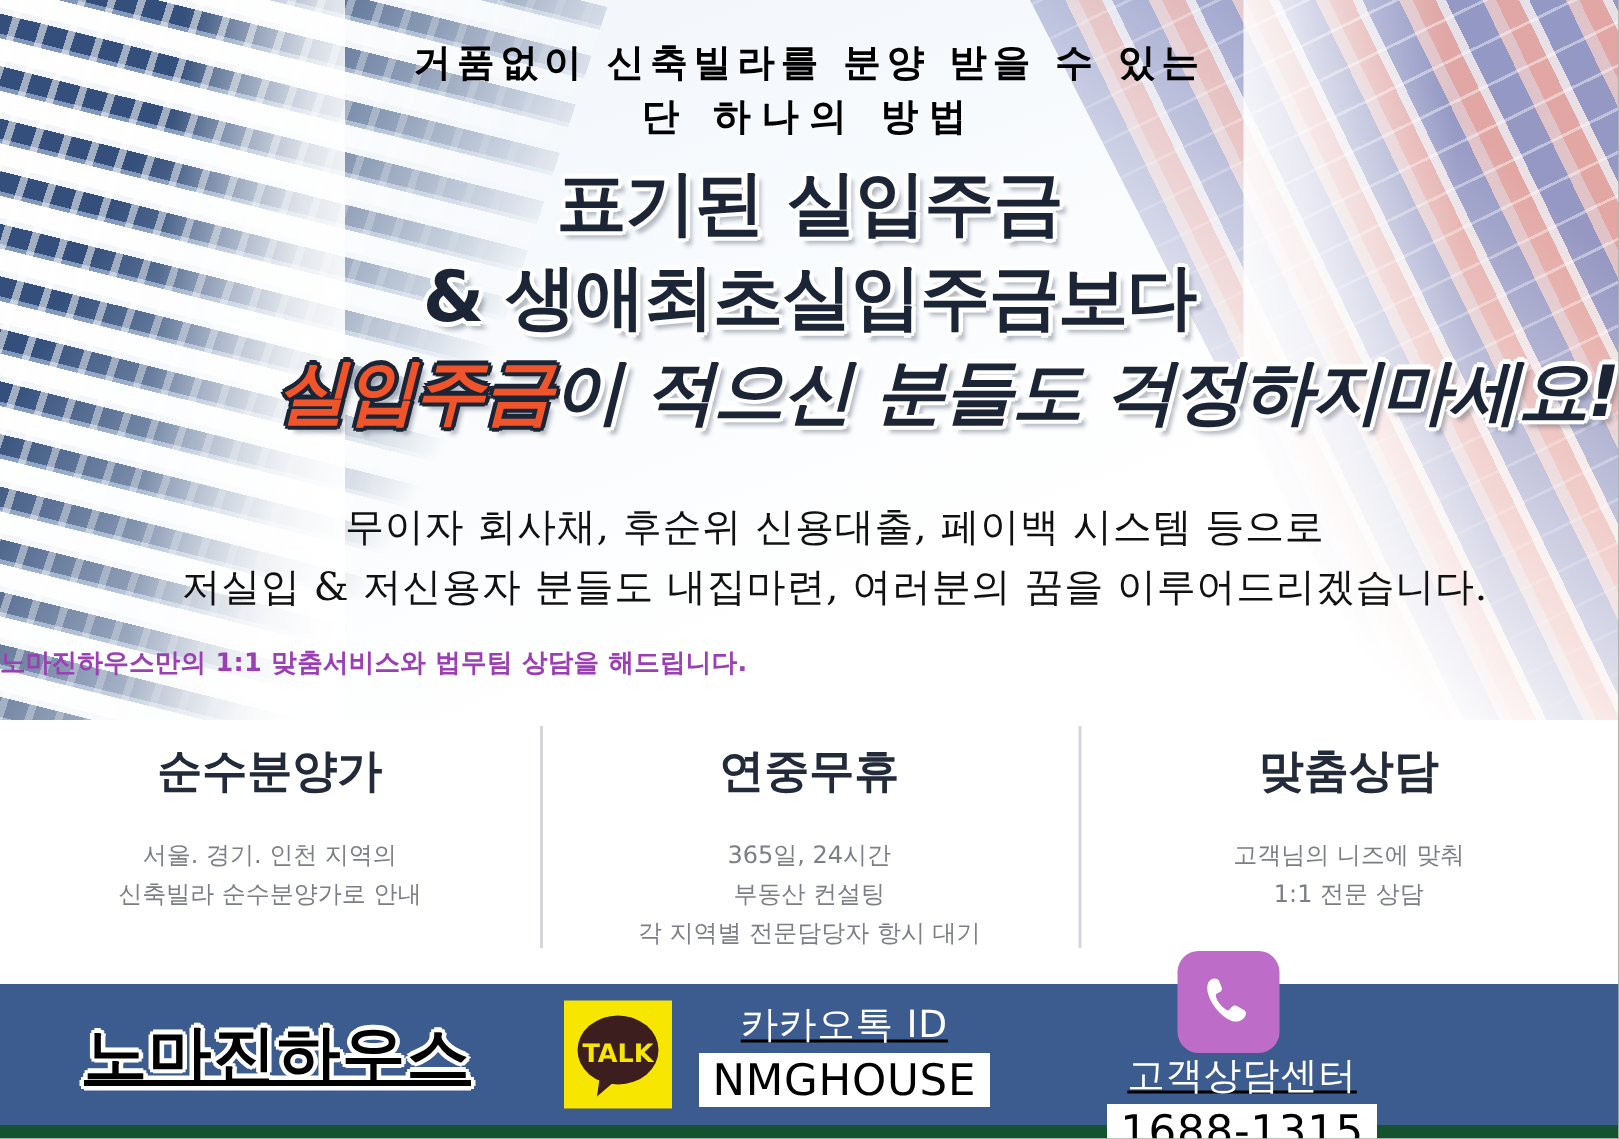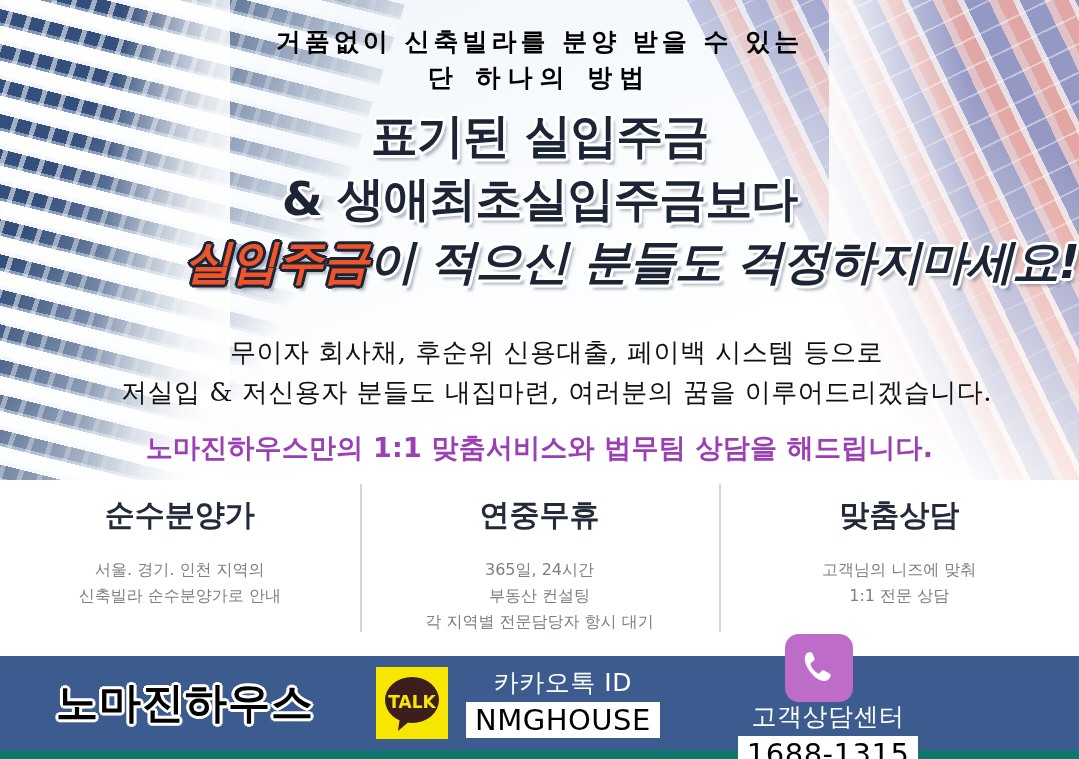--- a/index.html
+++ b/index.html
@@ -9,21 +9,21 @@
     background: #ffffff;
   }
   body {
     font-family: "Liberation Sans", "DejaVu Sans", sans-serif;
   }
   #page {
     position: relative;
     width: 1079px;
     height: 759px;
     overflow: hidden;
-    background: #0f766e;
+    background: #14532d;
   }
 
   
   .hero {
     position: absolute;
     left: 0; top: 0;
     width: 1079px;
     height: 480px;
     overflow: hidden;
     background:
@@ -182,23 +182,23 @@
     letter-spacing: 0.5px;
     padding-left: 17px;
   }
   .body-copy span { display: block; white-space: nowrap; }
 
   
   .accent-line {
     position: absolute;
     left: 0; top: 430px;
     width: 1079px;
-    text-align: center;
+    text-align: left;
     color: #9b3fb5;
-    font-size: 27px;
+    font-size: 17px;
     font-weight: 600;
     letter-spacing: 0.2px;
     font-family: "DejaVu Sans", "Liberation Sans", sans-serif;
   }
 
   
   .features {
     position: absolute;
     left: 0; top: 480px;
     width: 1079px;
@@ -239,20 +239,21 @@
 
   
   .footer {
     position: absolute;
     left: 0; top: 656px;
     width: 1079px;
     height: 94px;
     background: #3c5b8e;
     display: flex;
     align-items: center;
+    text-decoration: underline;
   }
   .footer-brand {
     width: 370px;
     text-align: center;
     font-family: "DejaVu Sans", "Liberation Sans", sans-serif;
     font-size: 42px;
     font-weight: 700;
     color: #000000;
     letter-spacing: 1px;
     text-shadow:

